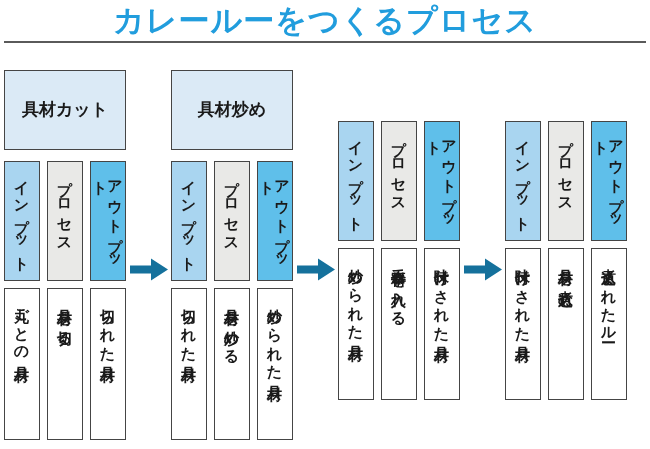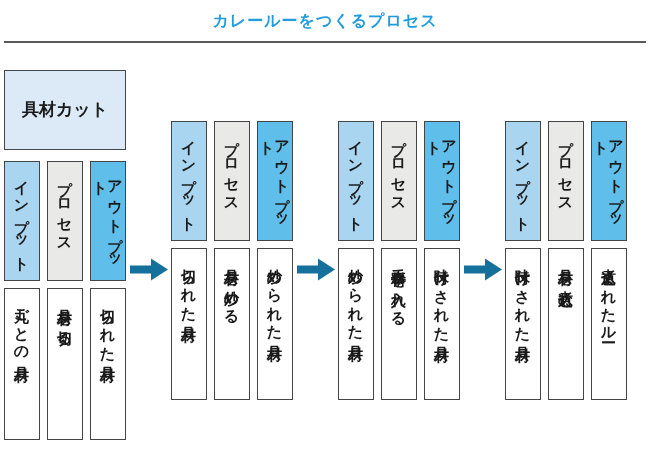--- a/index.html
+++ b/index.html
@@ -18,21 +18,21 @@
   html,body{width:650px;height:449px;}
   body{
     background:#ffffff;
     font-family:"Liberation Sans","DejaVu Sans",sans-serif;
     color:var(--text-color);
     overflow:hidden;
   }
   .page{width:650px;height:449px;padding-top:6px;}
   .title{
     text-align:center;
-    font-size:16px;
+    font-size:31px;
     font-weight:bold;
     color:var(--title-color);
     letter-spacing:1px;
     line-height:30px;
   }
   .rule{
     margin:5px 4px 0 4px;
     border-top:2px solid var(--divider-color);
   }
   .flow{
@@ -126,20 +126,23 @@
       </div>
     </div>
 
     <div class="arrow">
       <svg width="38" height="23" viewBox="0 0 38 23">
           <path d="M0 7.5 H21 V0.5 L38 11.5 L21 22.5 V15.5 H0 Z" fill="#15719c"></path>
         </svg>
     </div>
 
     <div class="stage">
+      <div class="stage-header">
+        <span>具材炒め</span>
+      </div>
       <div class="row labels">
         <div class="cell input">
             <span>インプット</span>
           </div>
         <div class="cell process">
             <span>プロセス</span>
           </div>
         <div class="cell output">
             <span>アウトプット</span>
           </div>

